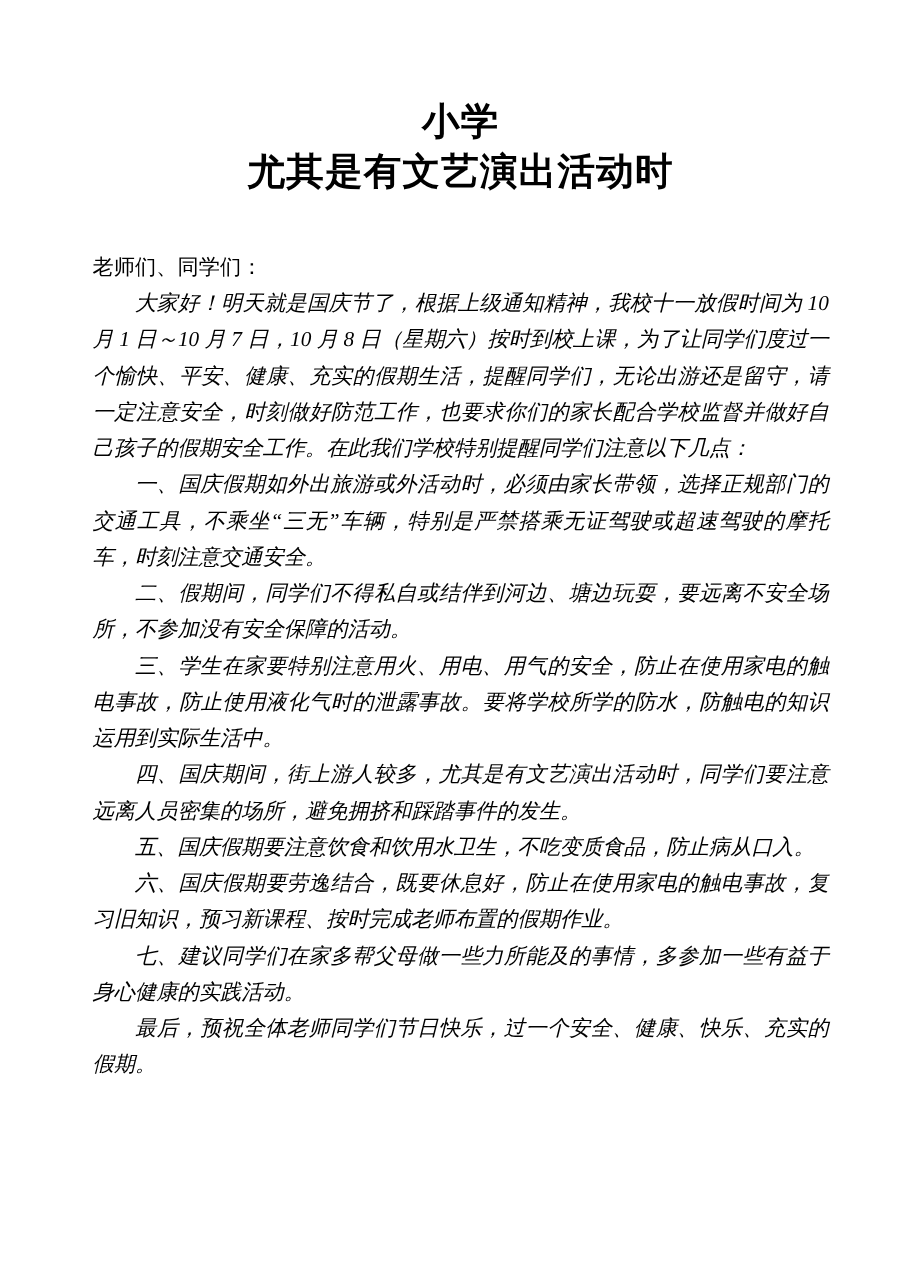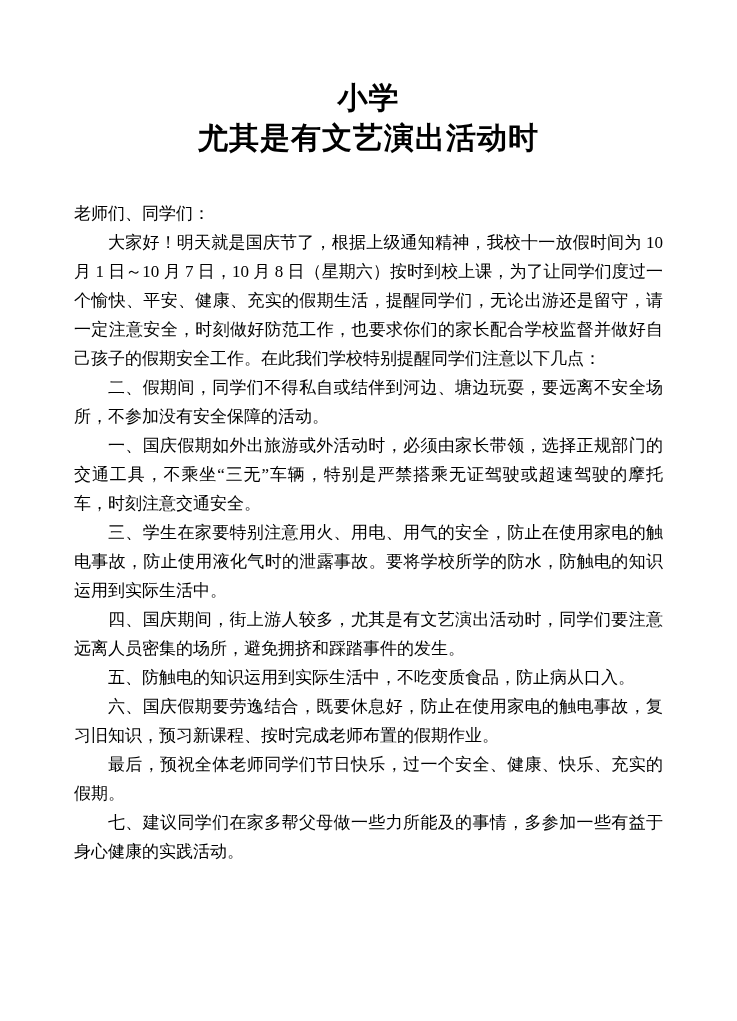--- a/index.html
+++ b/index.html
@@ -32,38 +32,39 @@
     line-height: 29px;
   }
   .salutation {
     margin: 0;
     text-indent: 0;
   }
   .para {
     margin: 0;
     text-indent: 2em;
     text-align: justify;
+    font-style: italic;
   }
 </style>
 </head>
 <body>
 
 <div class="page">
 
   <h1 class="doc-title">
     <span>小学</span><br>
     <span>尤其是有文艺演出活动时</span>
   </h1>
 
   <div class="body-text">
     <p class="salutation">老师们、同学们：</p>
     <p class="para">大家好！明天就是国庆节了，根据上级通知精神，我校十一放假时间为 10 月 1 日～10 月 7 日，10 月 8 日（星期六）按时到校上课，为了让同学们度过一个愉快、平安、健康、充实的假期生活，提醒同学们，无论出游还是留守，请一定注意安全，时刻做好防范工作，也要求你们的家长配合学校监督并做好自己孩子的假期安全工作。在此我们学校特别提醒同学们注意以下几点：</p>
+    <p class="para">一、国庆假期如外出旅游或外活动时，必须由家长带领，选择正规部门的交通工具，不乘坐“三无”车辆，特别是严禁搭乘无证驾驶或超速驾驶的摩托车，时刻注意交通安全。</p>
     <p class="para">二、假期间，同学们不得私自或结伴到河边、塘边玩耍，要远离不安全场所，不参加没有安全保障的活动。</p>
-    <p class="para">一、国庆假期如外出旅游或外活动时，必须由家长带领，选择正规部门的交通工具，不乘坐“三无”车辆，特别是严禁搭乘无证驾驶或超速驾驶的摩托车，时刻注意交通安全。</p>
     <p class="para">三、学生在家要特别注意用火、用电、用气的安全，防止在使用家电的触电事故，防止使用液化气时的泄露事故。要将学校所学的防水，防触电的知识运用到实际生活中。</p>
     <p class="para">四、国庆期间，街上游人较多，尤其是有文艺演出活动时，同学们要注意远离人员密集的场所，避免拥挤和踩踏事件的发生。</p>
-    <p class="para">五、防触电的知识运用到实际生活中，不吃变质食品，防止病从口入。</p>
+    <p class="para">五、国庆假期要注意饮食和饮用水卫生，不吃变质食品，防止病从口入。</p>
     <p class="para">六、国庆假期要劳逸结合，既要休息好，防止在使用家电的触电事故，复习旧知识，预习新课程、按时完成老师布置的假期作业。</p>
+    <p class="para">七、建议同学们在家多帮父母做一些力所能及的事情，多参加一些有益于身心健康的实践活动。</p>
     <p class="para">最后，预祝全体老师同学们节日快乐，过一个安全、健康、快乐、充实的假期。</p>
-    <p class="para">七、建议同学们在家多帮父母做一些力所能及的事情，多参加一些有益于身心健康的实践活动。</p>
   </div>
 
 </div>
 
 </body></html>

